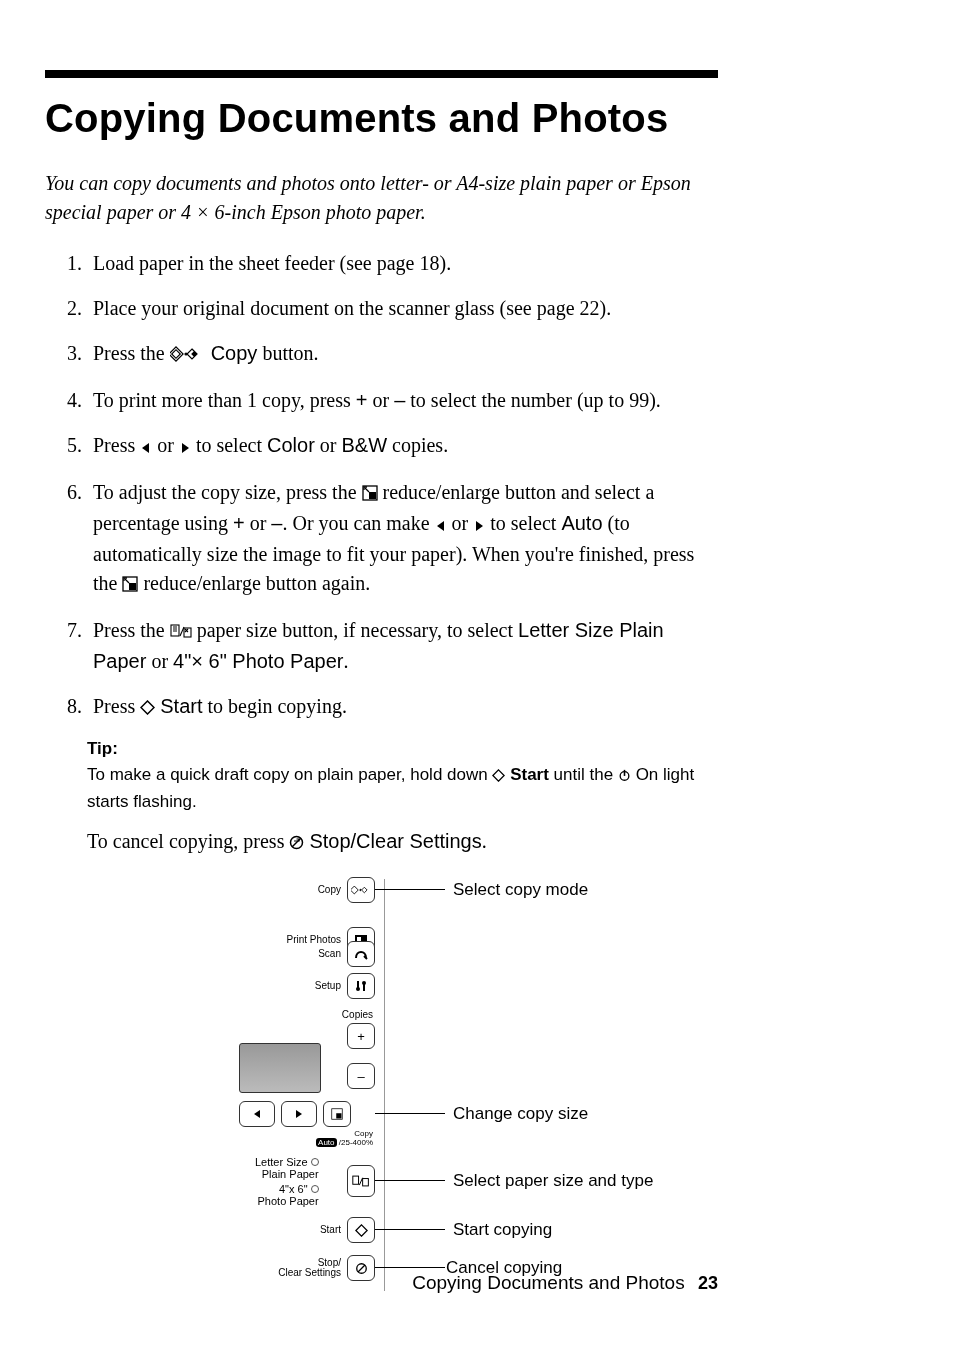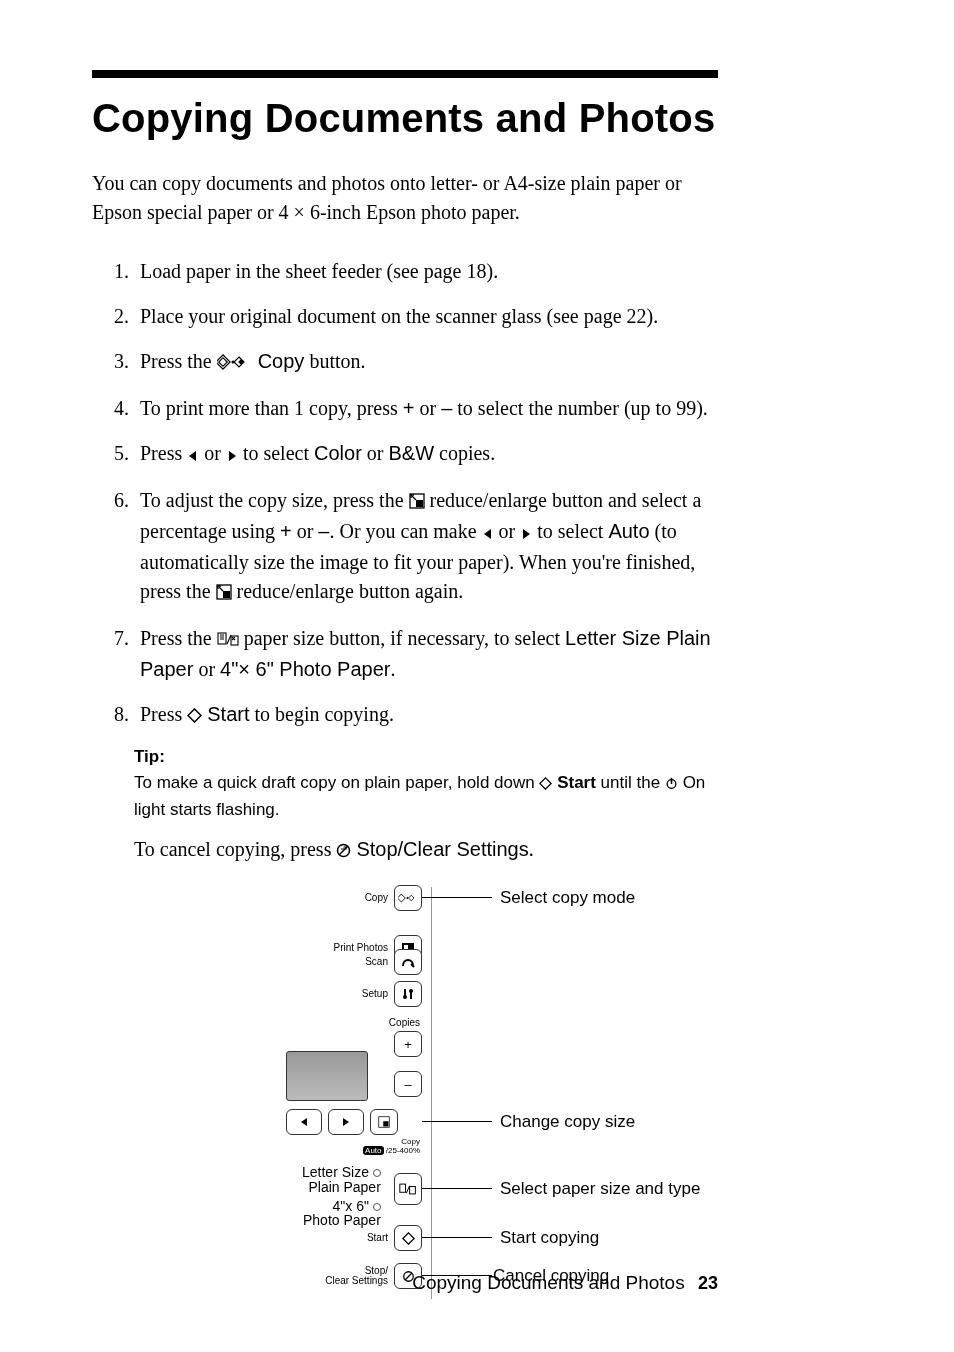--- a/index.html
+++ b/index.html
@@ -8,38 +8,39 @@
     padding: 0;
     background: #fff;
     font-family: Georgia, "Times New Roman", serif;
     color: #000;
   }
   .page {
     width: 798px;
     height: 1352px;
     position: relative;
     box-sizing: border-box;
-    padding: 70px 80px 60px 92px;
+    padding: 70px 80px 60px 45px;
   }
   .rule {
     height: 8px;
     background: #000;
     margin-bottom: 18px;
   }
   h1 {
     font-family: Arial, Helvetica, sans-serif;
     font-weight: 900;
     font-size: 40px;
     margin: 0 0 28px 0;
     letter-spacing: 0.2px;
   }
   .intro {
     font-size: 20px;
     line-height: 1.45;
-    margin-bottom: 30px;
+    margin-bottom: 22px;
+    font-style: italic;
   }
   ol.steps {
     padding-left: 42px;
     margin: 0 0 10px 0;
   }
   ol.steps > li {
     font-size: 20px;
     line-height: 1.45;
     margin-bottom: 16px;
     padding-left: 6px;
@@ -335,21 +336,21 @@
               <rect x="1" y="1" width="14" height="14" fill="none" stroke="#000"></rect>
               <rect x="7" y="7" width="7" height="7" fill="#000"></rect>
             </svg>
           </div>
       </div>
       <div class="mini" style="right:12px; top:258px; width:60px; text-align:right;">
         <span>Copy</span><br>
         <span style="background:#000; color:#fff; padding:0 2px; border-radius:3px;">Auto</span><span> /25-400%</span>
       </div>
 
-      <div style="position:absolute; top:286px; left:30px; text-align:right; font-family:Arial; font-size:14px; line-height:1.05;">
+      <div style="position:absolute; top:286px; left:30px; text-align:right; font-family:Arial; font-size:11px; line-height:1.05;">
         <div><span>Letter Size</span> <span class="led"></span></div>
         <div>Plain Paper</div>
         <div style="margin-top:4px;"><span>4"x 6"</span> <span class="led"></span></div>
         <div>Photo Paper</div>
       </div>
       <div class="row" style="top:294px;">
         <div class="btn" style="height:30px;">
             <svg width="18" height="14" viewBox="0 0 22 16">
               <g fill="none" stroke="#000" stroke-width="1.2">
                 <rect x="1" y="2" width="7" height="10"></rect>

